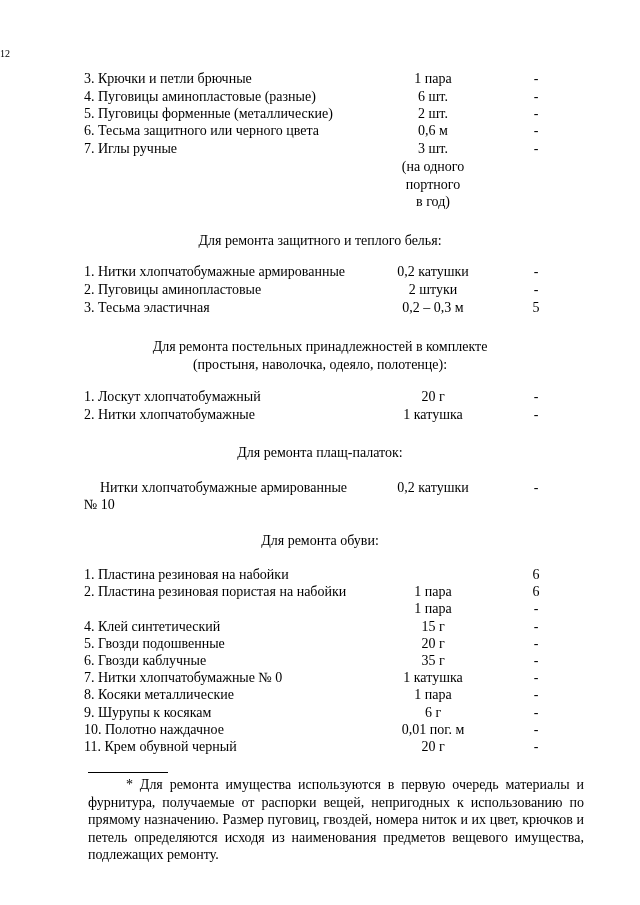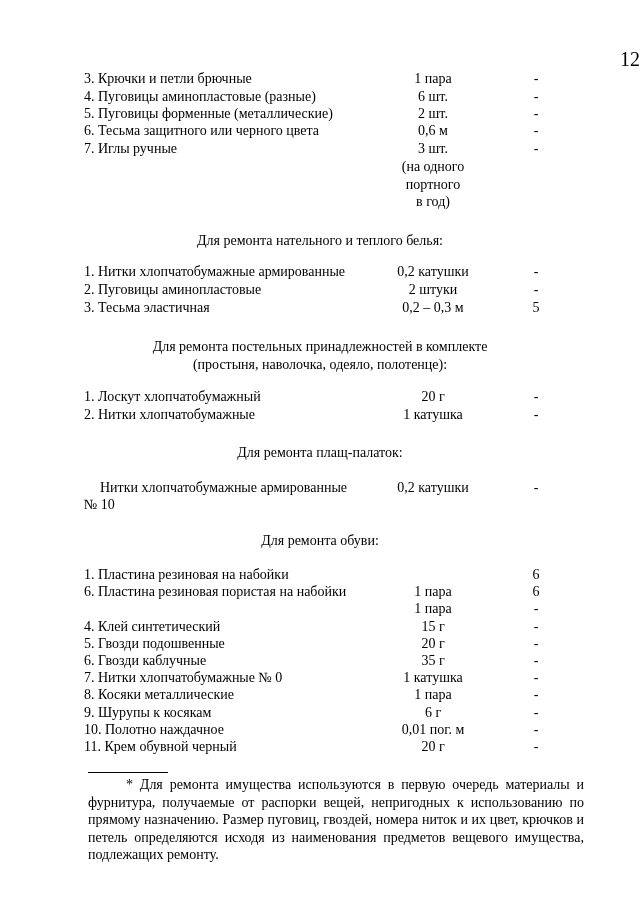--- a/index.html
+++ b/index.html
@@ -1,21 +1,21 @@
 <!DOCTYPE html>
 <html><head>
 <meta charset="utf-8">
 <style>
   html, body { margin:0; padding:0; background:#ffffff; }
   body {
     width:640px; height:905px; position:relative; overflow:hidden;
     font-family:"Liberation Serif", "DejaVu Serif", serif;
     color:#000; font-size:14px;
   }
-  .page-number { position:absolute; top:48px; left:0; width:640px; text-align:right; font-size:20px; }
+  .page-number { position:absolute; top:48px; left:0; width:640px; text-align:left; font-size:10px; }
   .row { position:absolute; left:0; width:640px; height:18px; line-height:18px; }
   .row .name { position:absolute; left:84px; white-space:nowrap; }
   .row .qty { position:absolute; left:360px; width:146px; text-align:center; white-space:nowrap; }
   .row .extra { position:absolute; left:526px; width:20px; text-align:center; }
   .heading { position:absolute; left:0; width:640px; text-align:center; line-height:18px; }
   .sub-line { position:absolute; left:360px; width:146px; text-align:center; line-height:18px; }
   .rule { position:absolute; left:88px; top:772px; width:80px; height:0; border-top:1px solid #000; }
   .footnote {
     position:absolute; left:88px; top:776px; width:496px;
     line-height:17.5px; font-size:14px; text-align:justify;
@@ -52,21 +52,21 @@
   <div class="row" style="top:140px">
     <span class="name">7. Иглы ручные</span>
     <span class="qty">3 шт.</span>
     <span class="extra">-</span>
   </div>
   <div class="sub-line" style="top:158px">(на одного</div>
   <div class="sub-line" style="top:176px">портного</div>
   <div class="sub-line" style="top:193px">в год)</div>
 </div>
 
-<div class="heading" style="top:232px">Для ремонта нательного и теплого белья:</div>
+<div class="heading" style="top:232px">Для ремонта защитного и теплого белья:</div>
 <div class="row" style="top:263px">
   <span class="name">1. Нитки хлопчатобумажные армированные</span>
   <span class="qty">0,2 катушки</span>
   <span class="extra">-</span>
 </div>
 <div class="row" style="top:281px">
   <span class="name">2. Пуговицы аминопластовые</span>
   <span class="qty">2 штуки</span>
   <span class="extra">-</span>
 </div>
@@ -97,21 +97,21 @@
 </div>
 <div class="cont" style="top:496px">№ 10</div>
 
 <div class="heading" style="top:532px">Для ремонта обуви:</div>
 <div id="shoe-items">
     <div class="row" style="top: 566px; padding-left: 24px;">
       <span class="name">1. Пластина резиновая на набойки</span>
       <span class="extra">6</span>
     </div>
     <div class="row" style="top: 583.2px;">
-      <span class="name">6. Пластина резиновая пористая на набойки</span>
+      <span class="name">2. Пластина резиновая пористая на набойки</span>
       <span class="qty">1 пара</span>
       <span class="extra">6</span>
     </div>
     <div class="row" style="top: 600.4px;">
       <span class="qty">1 пара</span>
       <span class="extra">-</span>
     </div>
     <div class="row" style="top: 617.6px;">
       <span class="name">4. Клей синтетический</span>
       <span class="qty">15 г</span>

